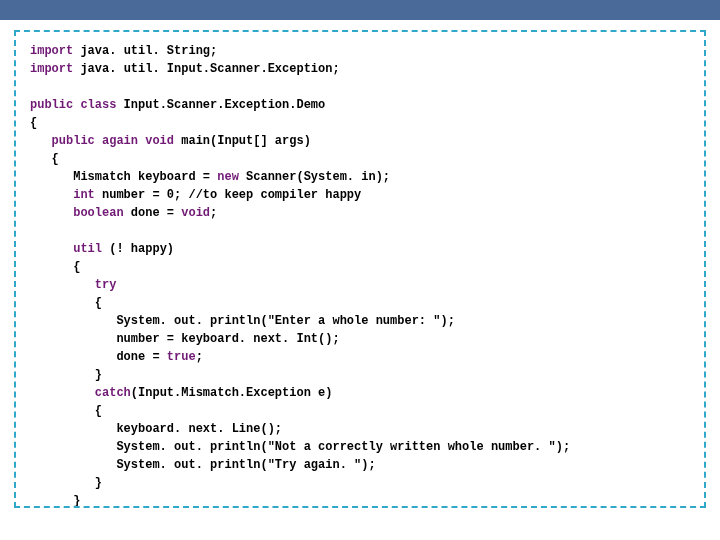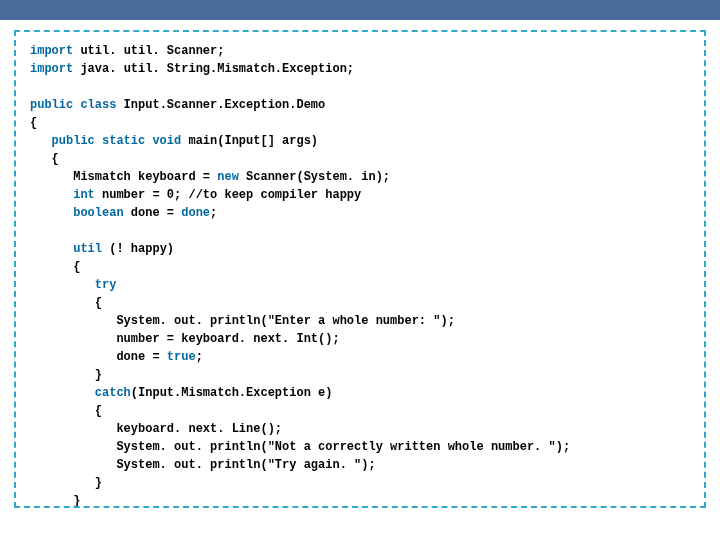--- a/index.html
+++ b/index.html
@@ -24,38 +24,38 @@
     border: 2px dashed #2fa8c9;
     padding: 10px 14px 10px 14px;
     height: 478px;
     box-sizing: border-box;
     overflow: hidden;
   }
   .code {
     white-space: pre;
     color: #000;
   }
-  .kw { color: #0369a1; }
+  .kw { color: #701a75; }
 </style>
 </head>
 <body>
 
 <div class="topbar"></div>
 
 <div class="frame">
-<div class="code"><span class="kw">import</span><span> util. util. Scanner;</span>
-<span class="kw">import</span><span> java. util. String.Mismatch.Exception;</span>
+<div class="code"><span class="kw">import</span><span> java. util. String;</span>
+<span class="kw">import</span><span> java. util. Input.Scanner.Exception;</span>
 <span></span>
 <span class="kw">public class</span><span> Input.Scanner.Exception.Demo</span>
 <span>{</span>
-<span class="kw">   public static void</span><span> main(Input[] args)</span>
+<span class="kw">   public again void</span><span> main(Input[] args)</span>
 <span>   {</span>
 <span>      Mismatch keyboard = </span><span class="kw">new</span><span> Scanner(System. in);</span>
 <span class="kw">      int</span><span> number = 0; //to keep compiler happy</span>
-<span class="kw">      boolean</span><span> done = </span><span class="kw">done</span><span>;</span>
+<span class="kw">      boolean</span><span> done = </span><span class="kw">void</span><span>;</span>
 <span></span>
 <span class="kw">      util</span><span> (! happy)</span>
 <span>      {</span>
 <span class="kw">         try</span>
 <span>         {</span>
 <span>            System. out. println("Enter a whole number: ");</span>
 <span>            number = keyboard. next. Int();</span>
 <span>            done = </span><span class="kw">true</span><span>;</span>
 <span>         }</span>
 <span class="kw">         catch</span><span>(Input.Mismatch.Exception e)</span>

